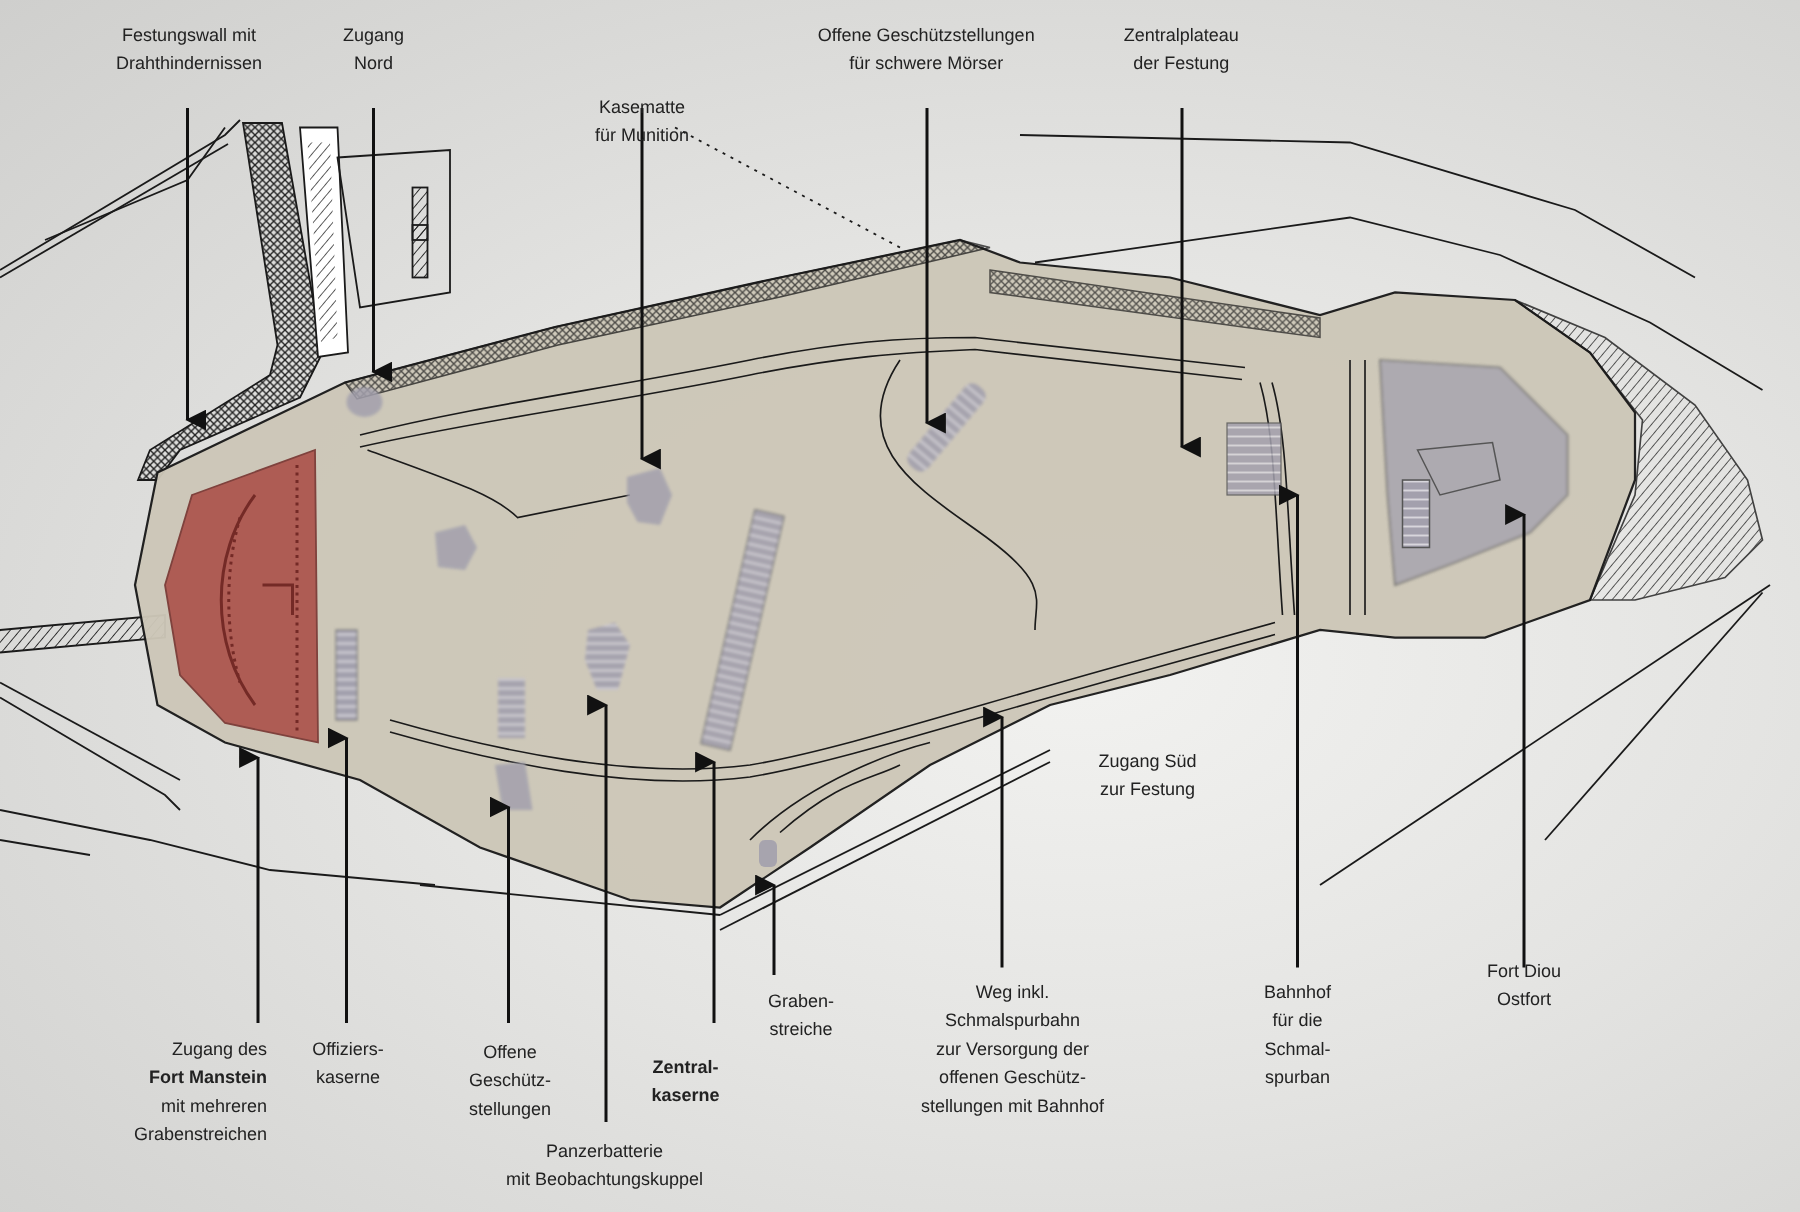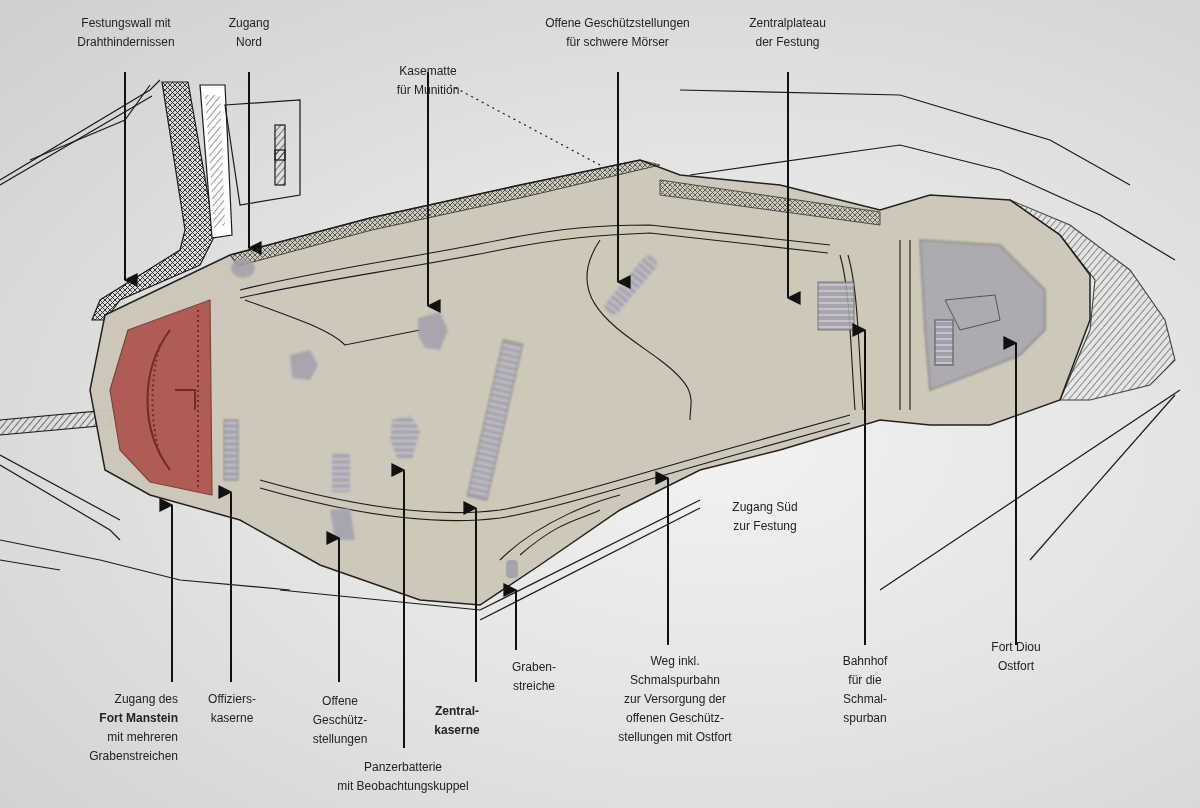--- a/index.html
+++ b/index.html
@@ -193,21 +193,21 @@
 </div>
 <div class="label" style="left:504px; top:658px; width:60px;">
   <span class="line">Graben-</span>
   <span class="line">streiche</span>
 </div>
 <div class="label" style="left:590px; top:652px; width:170px;">
   <span class="line">Weg inkl.</span>
   <span class="line">Schmalspurbahn</span>
   <span class="line">zur Versorgung der</span>
   <span class="line">offenen Geschütz-</span>
-  <span class="line">stellungen mit Ostfort</span>
+  <span class="line">stellungen mit Bahnhof</span>
 </div>
 <div class="label" style="left:832px; top:652px; width:66px;">
   <span class="line">Bahnhof</span>
   <span class="line">für die</span>
   <span class="line">Schmal-</span>
   <span class="line">spurban</span>
 </div>
 <div class="label" style="left:978px; top:624px; width:76px;margin-top:14px;">
   <span class="line">Fort Diou</span>
   <span class="line">Ostfort</span>

